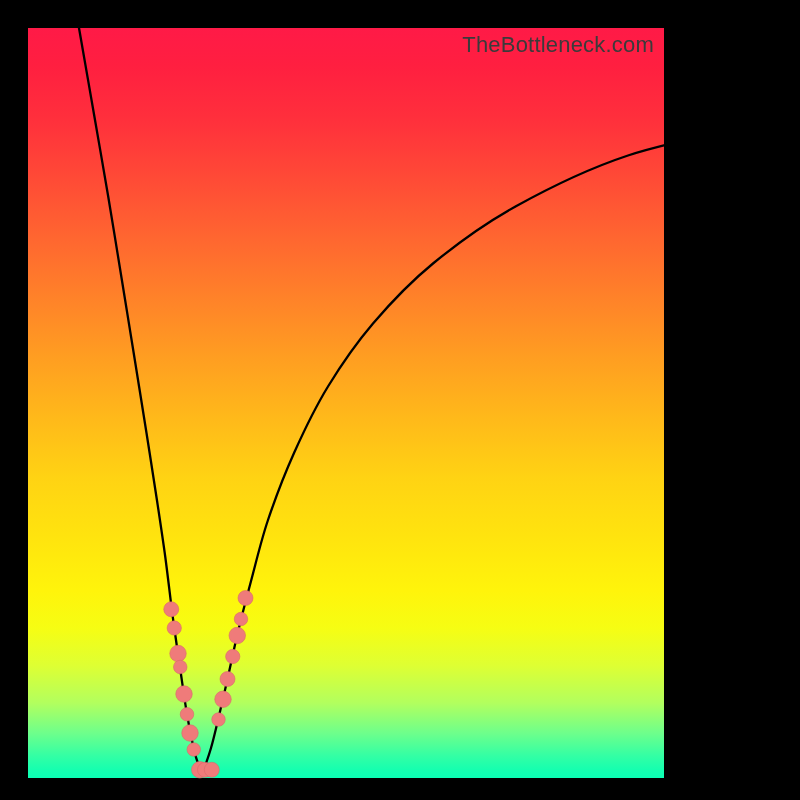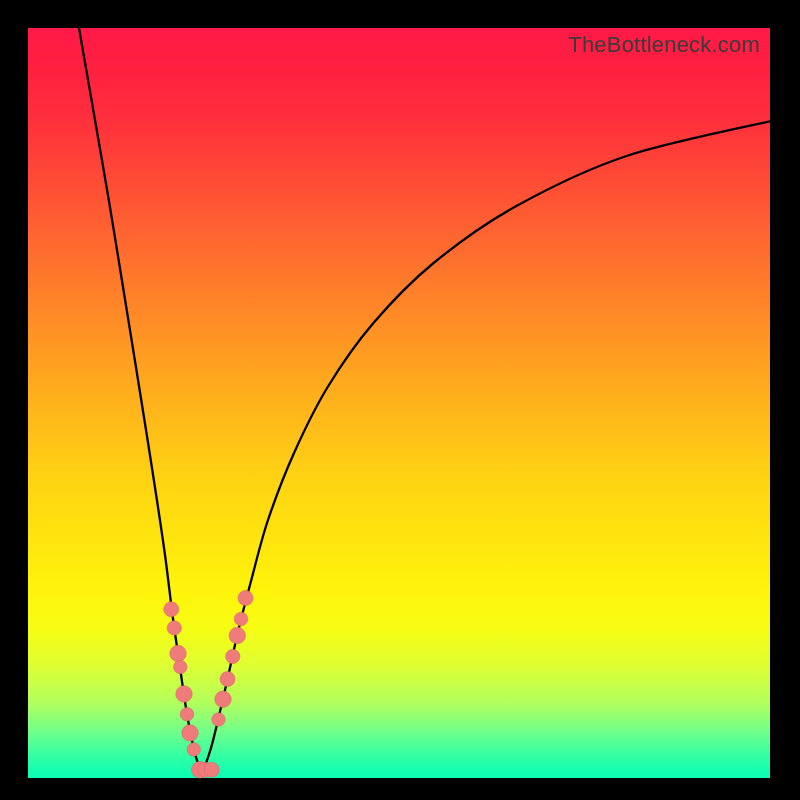--- a/index.html
+++ b/index.html
@@ -13,21 +13,21 @@
   }
   .frame {
     position: absolute;
     inset: 0;
     background: #000;
   }
   .plot-area {
     position: absolute;
     left: 28px;
     top: 28px;
-    width: 742px;
+    width: 636px;
     height: 750px;
     
     
     background: linear-gradient(
       to bottom,
       #ff1a47 0%,
       #ff1f40 5%,
       #ff2f3c 12%,
       #ff4a36 20%,
       #ff6630 28%,

